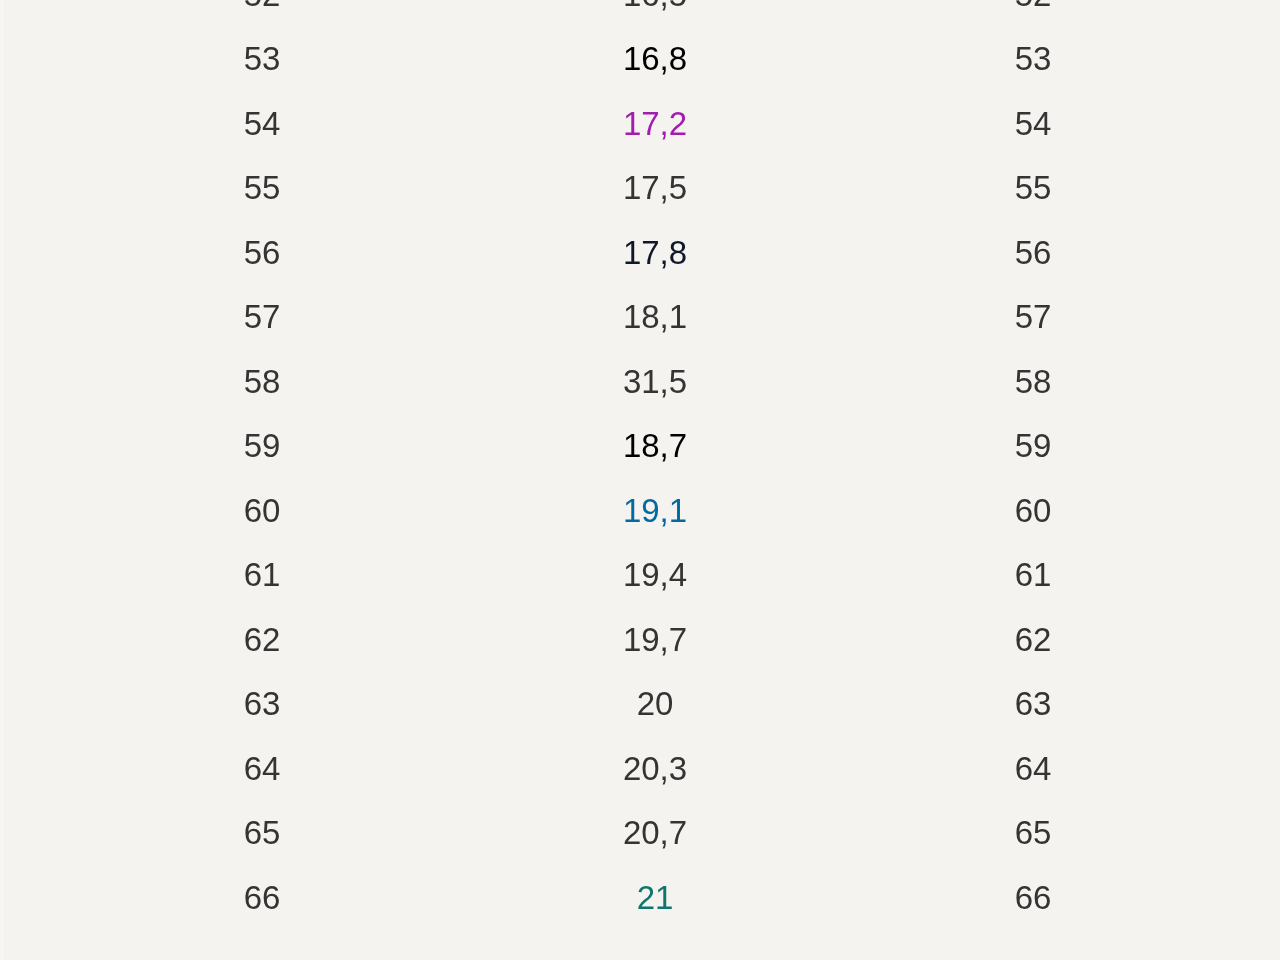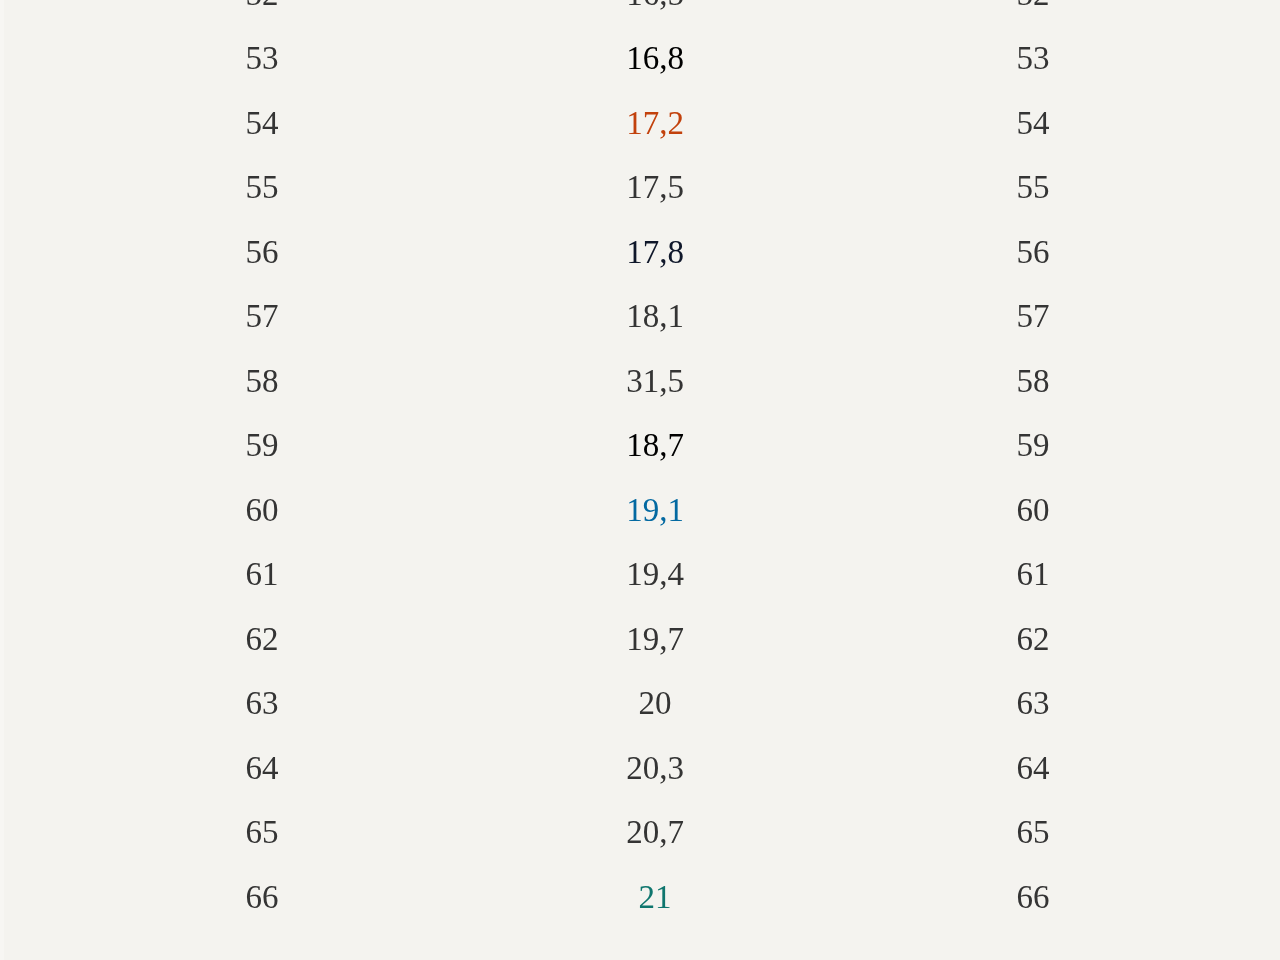--- a/index.html
+++ b/index.html
@@ -14,21 +14,20 @@
     font-family: "Liberation Sans", sans-serif;
     overflow: hidden;
   }
 
   #page {
     position: relative;
     width: 1280px;
     height: 960px;
     background: #f4f3ef;
     overflow: hidden;
-    font-family: Liberation Serif, serif;
   }
 
   
   #left-edge-strip {
     position: absolute;
     left: 0;
     top: 0;
     width: 4px;
     height: 960px;
     background: #f7f6f3;
@@ -99,21 +98,21 @@
             <td class="col-value" style="color: rgb(52, 52, 52);">16,5</td>
             <td class="col-index2" style="color: rgb(52, 52, 52);">52</td>
           </tr>
           <tr>
             <td class="col-index" style="color: rgb(52, 52, 52);">53</td>
             <td class="col-value" style="color: #000000;">16,8</td>
             <td class="col-index2" style="color: rgb(52, 52, 52);">53</td>
           </tr>
           <tr>
             <td class="col-index" style="color: rgb(52, 52, 52);">54</td>
-            <td class="col-value" style="color: #c2410c;">17,2</td>
+            <td class="col-value" style="color: #a21caf;">17,2</td>
             <td class="col-index2" style="color: rgb(52, 52, 52);">54</td>
           </tr>
           <tr>
             <td class="col-index" style="color: rgb(52, 52, 52);">55</td>
             <td class="col-value" style="color: rgb(52, 52, 52);">17,5</td>
             <td class="col-index2" style="color: rgb(52, 52, 52);">55</td>
           </tr>
           <tr>
             <td class="col-index" style="color: rgb(52, 52, 52);">56</td>
             <td class="col-value" style="color: #0f172a;">17,8</td>

